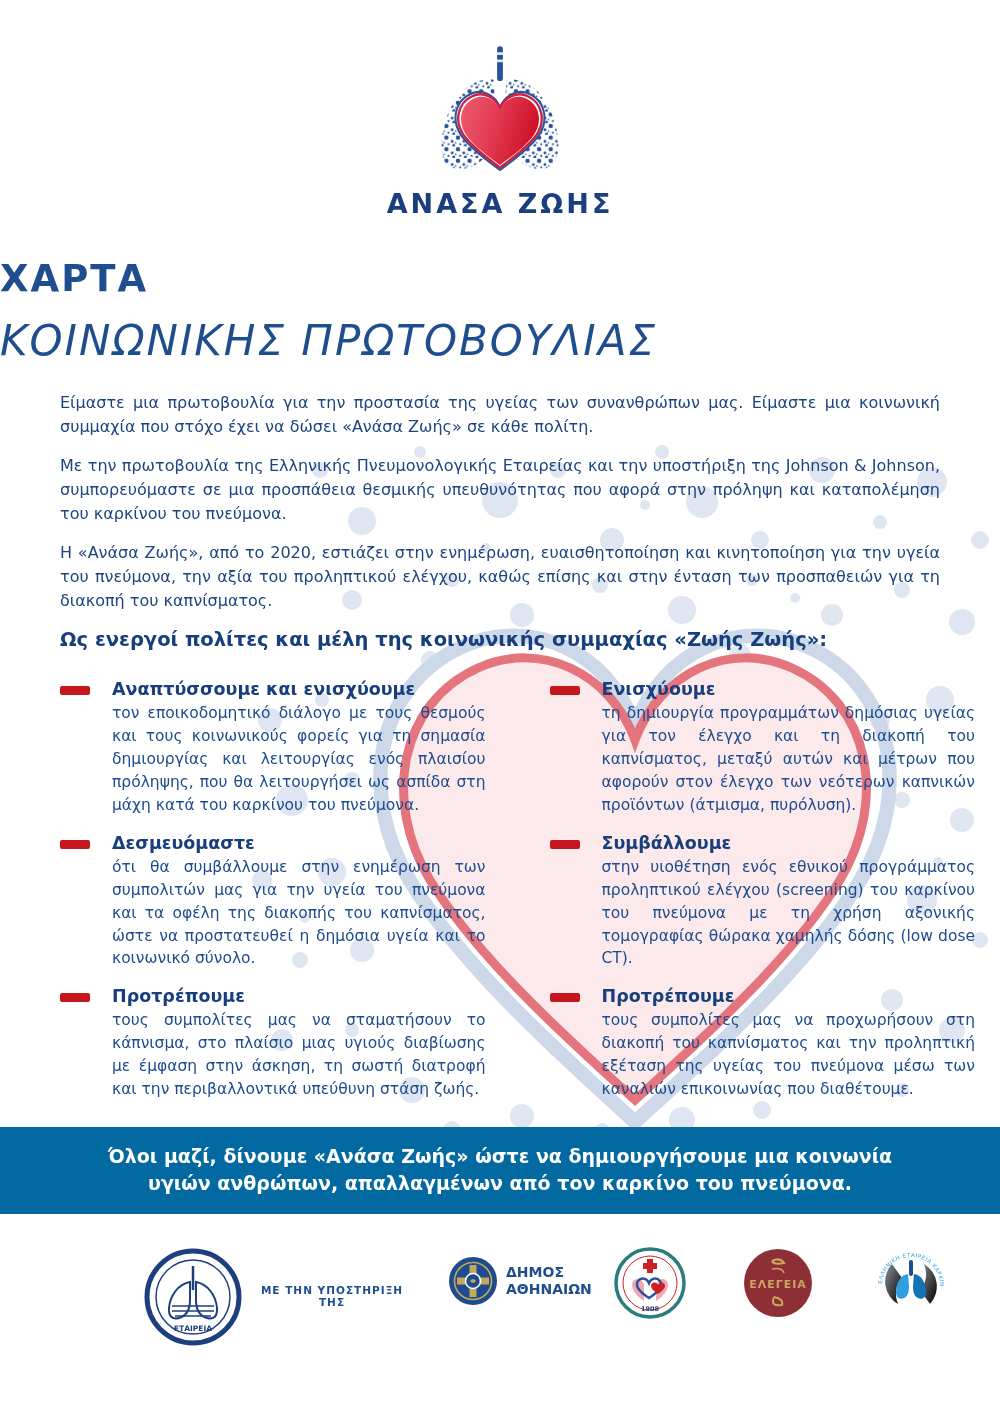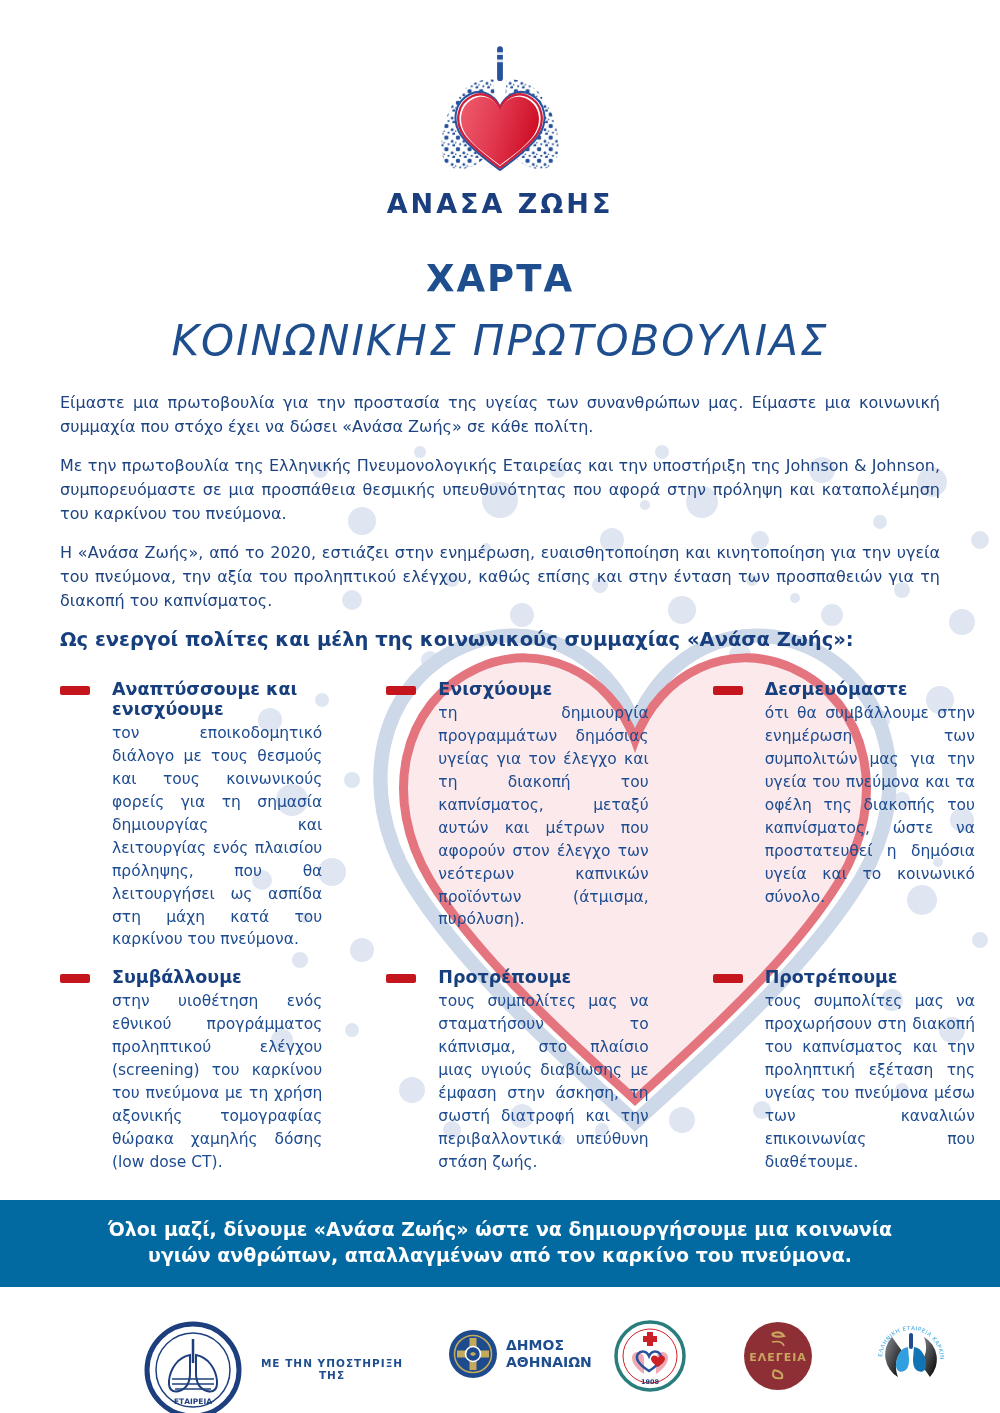--- a/index.html
+++ b/index.html
@@ -12,36 +12,36 @@
   }
   .watermark { position:absolute; inset:0; z-index:0; pointer-events:none; }
   .content { position:relative; z-index:1; }
 
   
   .logo-block { padding-top:42px; text-align:center; }
   .logo-block svg { display:block; margin:0 auto; }
   .brand-text { margin-top:4px; font-size:27px; font-weight:bold; letter-spacing:3px; color:#1b3f7e; }
 
   
-  .title-block { margin-top:38px; text-align:center; color:#1f4e8f; }
+  .title-block { margin-top:38px; color:#1f4e8f; }
   .title-line1 { font-size:37px; font-weight:bold; letter-spacing:2px; }
   .title-line2 { font-size:42px; font-weight:normal; letter-spacing:2px; margin-top:16px;font-style:italic; }
 
   
   .intro { margin:26px 60px 0 60px; }
   .intro p { font-size:16px; line-height:1.5; text-align:justify; margin-bottom:15px; color:#1d4380; }
 
   .section-heading {
     margin:10px 60px 0 60px; font-size:19.5px; font-weight:bold; color:#173f7d;
   }
 
   
   .bullet-grid {
     margin:28px 25px 0 60px;
-    display:grid; grid-template-columns:1fr 1fr 1fr; column-gap:64px; row-gap:16px;
+    display:grid; grid-template-columns:1fr 1fr; column-gap:64px; row-gap:16px;
   }
   .bullet { display:flex; align-items:flex-start; }
   .dash {
     flex:0 0 30px; height:9px; margin-top:7px; margin-right:22px;
     background:#c4161c; border-radius:2px;
   }
   .bullet-title { font-size:17.5px; font-weight:bold; color:#173f7d; margin-bottom:3px; }
   .bullet-body { font-size:15.5px; line-height:1.48; text-align:justify; color:#1d4b8f; }
 
   
@@ -170,21 +170,21 @@
       <div class="title-line1">ΧΑΡΤΑ</div>
       <div class="title-line2">ΚΟΙΝΩΝΙΚΗΣ ΠΡΩΤΟΒΟΥΛΙΑΣ</div>
     </div>
 
     <div class="intro">
       <p>Είμαστε μια πρωτοβουλία για την προστασία της υγείας των συνανθρώπων μας. Είμαστε μια κοινωνική συμμαχία που στόχο έχει να δώσει «Ανάσα Ζωής» σε κάθε πολίτη.</p>
       <p>Με την πρωτοβουλία της Ελληνικής Πνευμονολογικής Εταιρείας και την υποστήριξη της Johnson &amp; Johnson, συμπορευόμαστε σε μια προσπάθεια θεσμικής υπευθυνότητας που αφορά στην πρόληψη και καταπολέμηση του καρκίνου του πνεύμονα.</p>
       <p>Η «Ανάσα Ζωής», από το 2020, εστιάζει στην ενημέρωση, ευαισθητοποίηση και κινητοποίηση για την υγεία του πνεύμονα, την αξία του προληπτικού ελέγχου, καθώς επίσης και στην ένταση των προσπαθειών για τη διακοπή του καπνίσματος.</p>
     </div>
 
-    <div class="section-heading">Ως ενεργοί πολίτες και μέλη της κοινωνικούς συμμαχίας «Ανάσα Ζωής»:</div>
+    <div class="section-heading">Ως ενεργοί πολίτες και μέλη της κοινωνικής συμμαχίας «Ζωής Ζωής»:</div>
 
     <div class="bullet-grid">
       <div class="bullet">
         <span class="dash"></span>
         <div class="bullet-text">
           <div class="bullet-title">Αναπτύσσουμε και ενισχύουμε</div>
           <div class="bullet-body">τον εποικοδομητικό διάλογο με τους θεσμούς και τους κοινωνικούς φορείς για τη σημασία δημιουργίας και λειτουργίας ενός πλαισίου πρόληψης, που θα λειτουργήσει ως ασπίδα στη μάχη κατά του καρκίνου του πνεύμονα.</div>
         </div>
       </div>
       <div class="bullet">

